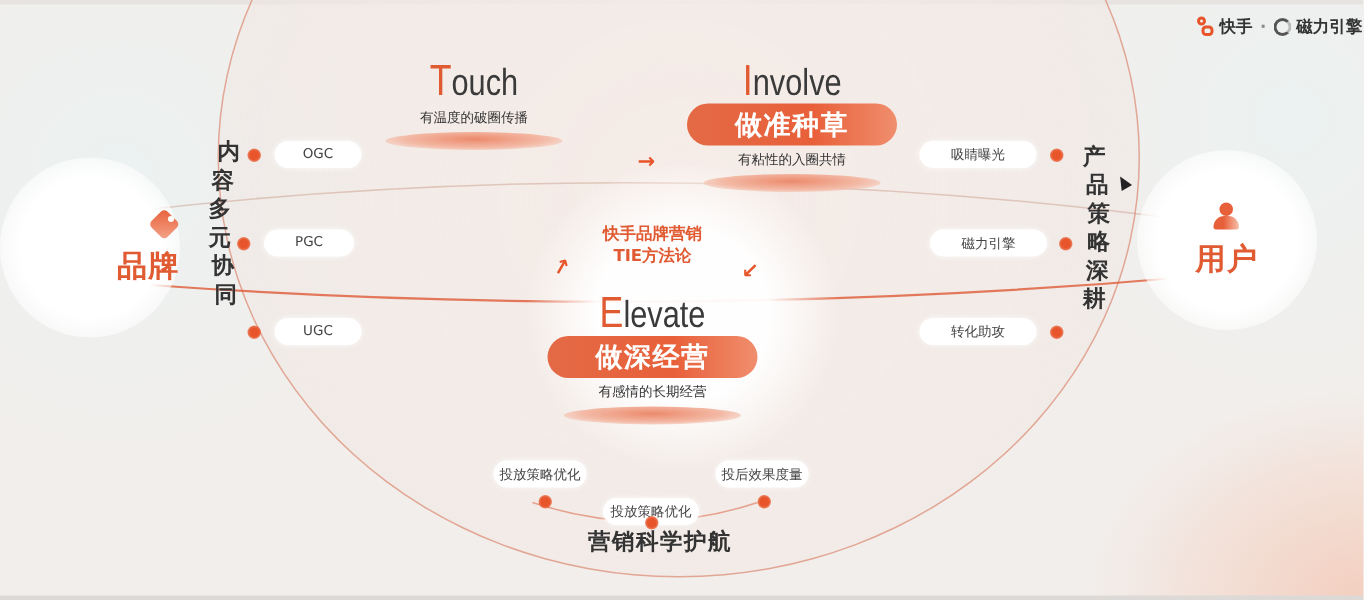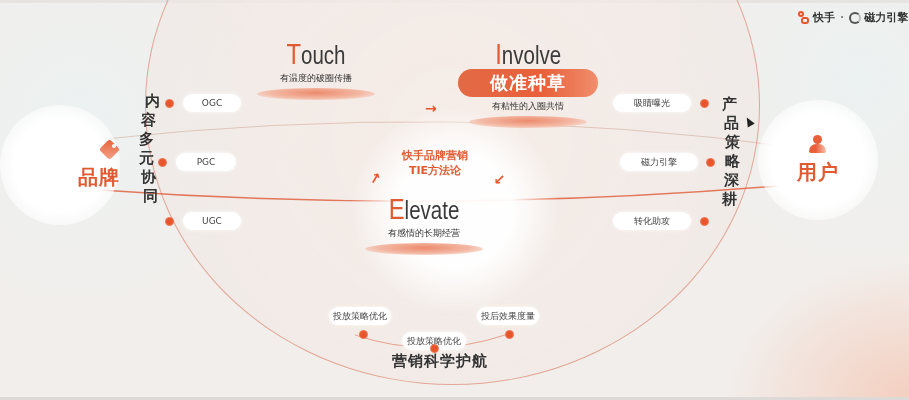--- a/index.html
+++ b/index.html
@@ -220,20 +220,21 @@
     <div>快手品牌营销</div>
     <div>TIE方法论</div>
   </div>
 
   <div class="arrow arrow-right">→</div>
   <div class="arrow arrow-downleft">→</div>
   <div class="arrow arrow-up">→</div>
 
   <div class="block elevate">
     <div class="en"><span class="first">E</span><span>levate</span></div>
+    <div class="banner">做深经营</div>
     <div class="sub">有感情的长期经营</div>
     <div class="base"></div>
   </div>
 
   <div class="pill" style="left:329px; top:307px; width:62px;">投放策略优化</div>
   <div class="dotnode" style="left:359px; top:330px;"></div>
   <div class="pill" style="left:402px; top:332px; width:64px;">投放策略优化</div>
   <div class="dotnode" style="left:430px; top:344px;"></div>
   <div class="pill" style="left:477px; top:307px; width:62px;">投后效果度量</div>
   <div class="dotnode" style="left:505px; top:330px;"></div>

